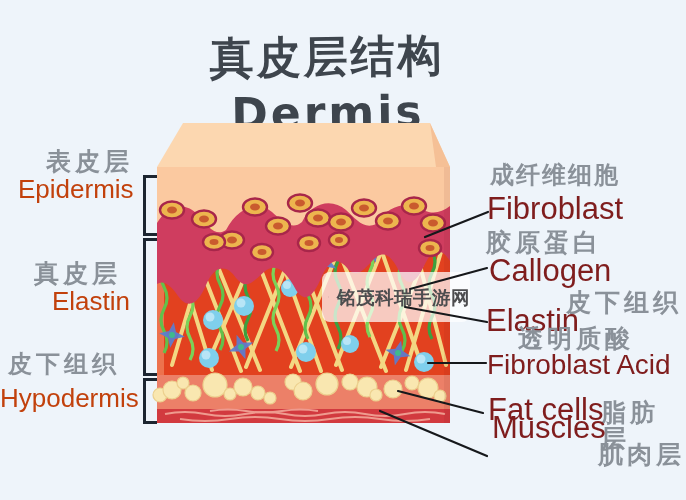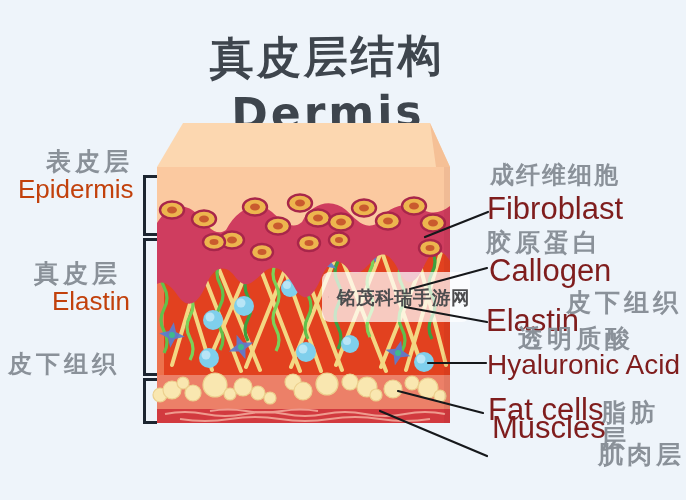--- a/index.html
+++ b/index.html
@@ -56,33 +56,34 @@
 
 <div id="canvas">
 
   <div class="abs title">真皮层结构 Dermis</div>
 
   <div class="abs cn ep-cn">表皮层</div>
   <div class="abs en ep-en">Epidermis</div>
   <div class="abs cn de-cn">真皮层</div>
   <div class="abs en de-en">Elastin</div>
   <div class="abs cn hy-cn">皮下组织</div>
+  <div class="abs en hy-en">Hypodermis</div>
 
   <div class="abs bracket b1"></div>
   <div class="abs bracket b2"></div>
   <div class="abs bracket b3"></div>
 
   <div class="abs cn fib-cn">成纤维细胞</div>
   <div class="abs en-right fib-en">Fibroblast</div>
   <div class="abs en-right col-en">Callogen</div>
   <div class="abs cn col-cn">胶原蛋白</div>
   <div class="abs cn ela-cn">皮下组织</div>
   <div class="abs en-right ela-en">Elastin</div>
   <div class="abs cn hya-cn">透明质酸</div>
-  <div class="abs en-right hya-en">Hyaluronic Acid</div>
+  <div class="abs en-right hya-en">Fibroblast Acid</div>
   <div class="abs en-right fat-en">Fat cells</div>
   <div class="abs cn fat-cn">脂肪层</div>
   <div class="abs en-right mus-en">Muscles</div>
   <div class="abs cn mus-cn">肌肉层</div>
 
   <svg id="skin-svg" class="abs" width="312" height="312" viewBox="0 0 312 312">
 
     <polygon points="33,8 280,8 300,52 7,52" fill="#fcd7b0"></polygon>
     <polygon points="280,8 300,52 286,52" fill="#f5c096"></polygon>
 

